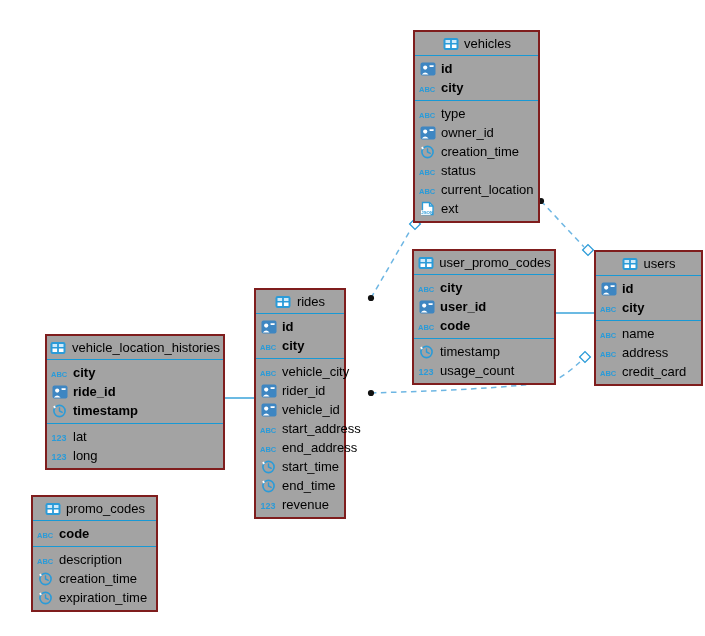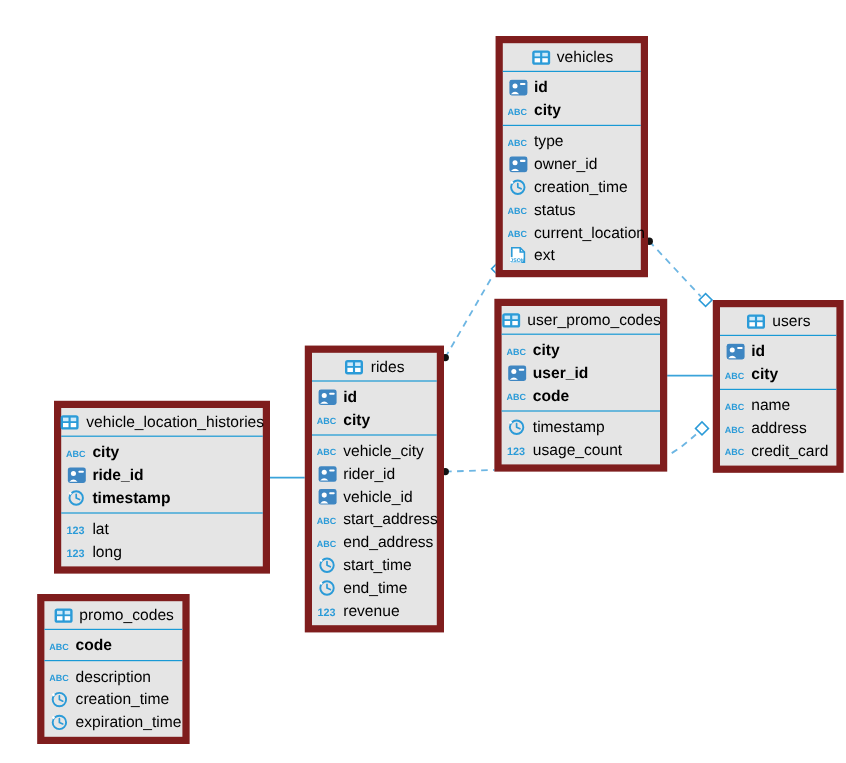--- a/index.html
+++ b/index.html
@@ -2,21 +2,21 @@
 <html><head>
 <meta charset="utf-8">
 <style>
   html,body{margin:0;padding:0;background:#fff;}
   #stage{
     position:relative;width:705px;height:636px;background:#fff;overflow:hidden;
     font-family:"Liberation Sans","DejaVu Sans",sans-serif;
   }
   #relations{position:absolute;left:0;top:0;width:705px;height:636px;}
   .table{
-    position:absolute;background:#e5e5e5;border:6px solid #7f1d1d;box-sizing:border-box;
+    position:absolute;background:#a3a3a3;border:2px solid #7f1d1d;box-sizing:border-box;
   }
   .t-header{
     display:flex;align-items:center;justify-content:center;gap:5px;
     height:23px;border-bottom:1px solid #1899d5;padding:0 6px;
   }
   .t-title{font-size:13px;color:#000;white-space:nowrap;}
   .t-section{padding:3px 12px 3px 0;}
   .t-keys{border-bottom:1px solid #1899d5;}
   .t-row{
     display:flex;align-items:center;gap:5px;height:19px;padding:0 6px 0 4px;
@@ -256,21 +256,21 @@
           <div class="t-row">
             <span class="icon">
               <svg width="17" height="12" viewBox="0 0 17 12">
                 <text x="0" y="9.5" font-family="Liberation Sans,sans-serif" font-size="7.5" font-weight="bold" fill="#2b9bd8">ABC</text>
               </svg>
             </span>
             <span class="t-label">credit_card</span>
           </div>
         </div>
       </div>
-      <div class="table" style="left: 254px; top: 288px; width: 116px;">
+      <div class="table" style="left: 254px; top: 288px; width: 92px;">
         <div class="t-header">
           <span class="icon">
             <svg width="16" height="14" viewBox="0 0 16 14">
               <rect x="0.5" y="1" width="15" height="12" rx="2.2" fill="#2b9bd8"></rect>
               <rect x="2.5" y="3" width="4.6" height="3" fill="#cfeafa"></rect>
               <rect x="8.9" y="3" width="4.6" height="3" fill="#cfeafa"></rect>
               <rect x="2.5" y="7.5" width="4.6" height="3.5" fill="#fff"></rect>
               <rect x="8.9" y="7.5" width="4.6" height="3.5" fill="#fff"></rect>
             </svg>
           </span>

